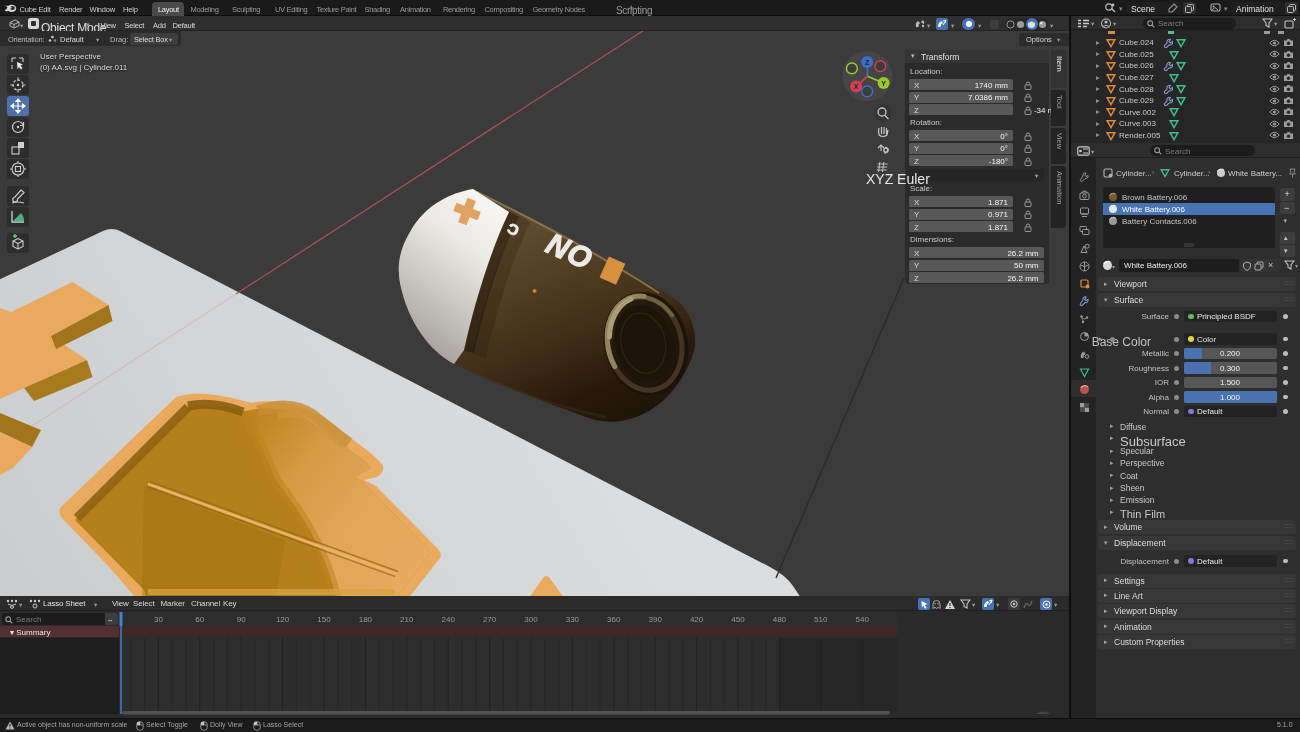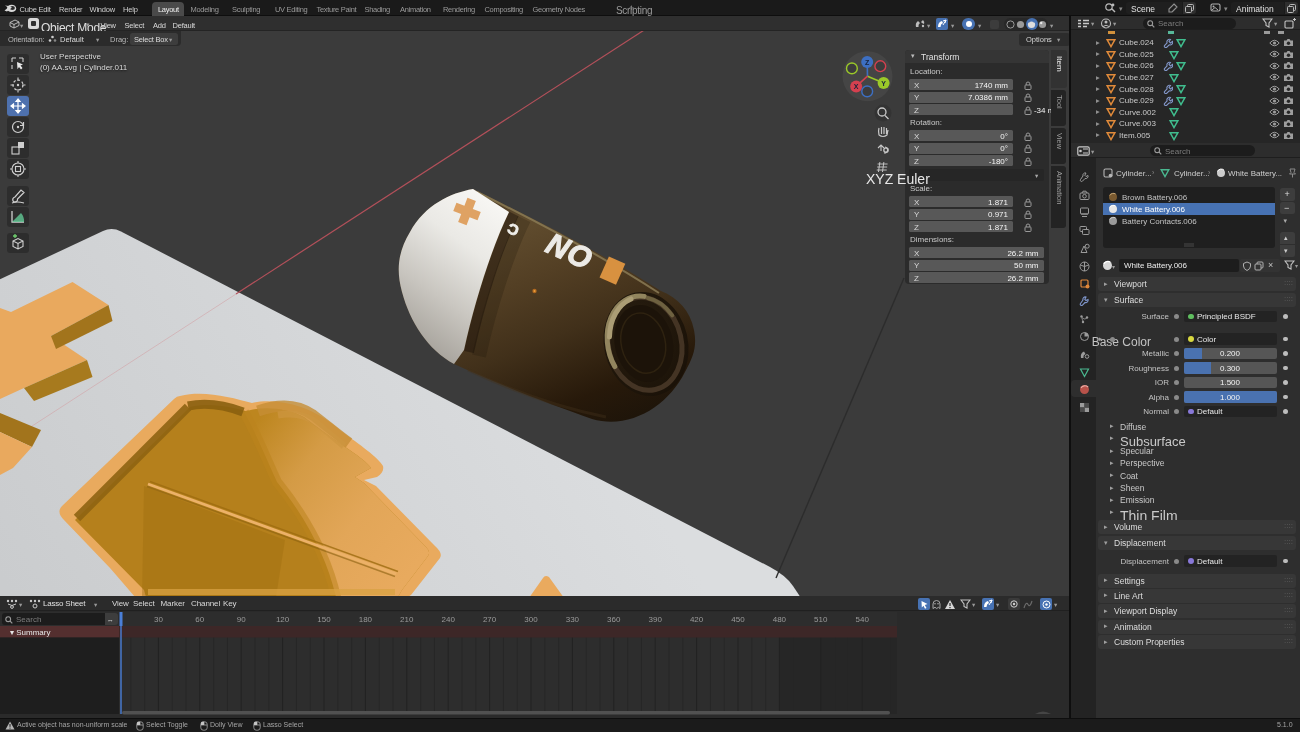--- a/index.html
+++ b/index.html
@@ -568,21 +568,21 @@
     <circle cx="5.5" cy="4" r="1.6" fill="#9d9d9d"></circle>
   </svg>
 <svg class="abs" style="left:1283px;top:118.94999999999997px" width="11" height="9" viewBox="0 0 11 9">
     <path d="M1,2.5 H3.5 L4.5,1 H6.5 L7.5,2.5 H10 V8 H1 Z" fill="#9d9d9d"></path>
     <circle cx="5.5" cy="5.2" r="1.7" fill="#262626"></circle>
   </svg>
 <span class="tx" style="left:1096px;top:130.29999999999998px;font-size:7.5px;color:#8f8f8f">▸</span>
 <svg class="abs" style="left:1106px;top:130.5px" width="10" height="10" viewBox="0 0 10 10">
     <path d="M1.2,1.8 H8.8 L5,8.6 Z" fill="none" stroke="#e08a3a" stroke-width="1.5"></path>
   </svg>
-<span class="tx" style="left:1119px;top:130.7px;font-size:8px;color:#cacaca">Item.005</span>
+<span class="tx" style="left:1119px;top:130.7px;font-size:8px;color:#cacaca">Render.005</span>
 <svg class="abs" style="left:1169px;top:130.5px" width="10" height="10" viewBox="0 0 10 10">
     <path d="M1.2,1.8 H8.8 L5,8.6 Z" fill="none" stroke="#40bd8e" stroke-width="1.5"></path>
   </svg>
 <svg class="abs" style="left:1269px;top:131.2px" width="11" height="8" viewBox="0 0 11 8">
     <path d="M0.8,4 Q5.5,-1.5 10.2,4 Q5.5,9.5 0.8,4 Z" fill="none" stroke="#9d9d9d" stroke-width="1"></path>
     <circle cx="5.5" cy="4" r="1.6" fill="#9d9d9d"></circle>
   </svg>
 <svg class="abs" style="left:1283px;top:130.5px" width="11" height="9" viewBox="0 0 11 9">
     <path d="M1,2.5 H3.5 L4.5,1 H6.5 L7.5,2.5 H10 V8 H1 Z" fill="#9d9d9d"></path>
     <circle cx="5.5" cy="5.2" r="1.7" fill="#262626"></circle>
@@ -791,21 +791,21 @@
 <span class="tx" style="left:1120px;top:446.1px;font-size:8.5px;color:#c9c9c9">Specular</span>
 <span class="tx" style="left:1110px;top:458.9px;font-size:7px;color:#9f9f9f">▸</span>
 <span class="tx" style="left:1120px;top:458.4px;font-size:8.5px;color:#c9c9c9">Perspective</span>
 <span class="tx" style="left:1110px;top:471.2px;font-size:7px;color:#9f9f9f">▸</span>
 <span class="tx" style="left:1120px;top:470.7px;font-size:8.5px;color:#c9c9c9">Coat</span>
 <span class="tx" style="left:1110px;top:483.5px;font-size:7px;color:#9f9f9f">▸</span>
 <span class="tx" style="left:1120px;top:483px;font-size:8.5px;color:#c9c9c9">Sheen</span>
 <span class="tx" style="left:1110px;top:495.8px;font-size:7px;color:#9f9f9f">▸</span>
 <span class="tx" style="left:1120px;top:495.3px;font-size:8.5px;color:#c9c9c9">Emission</span>
 <span class="tx" style="left:1110px;top:508.1px;font-size:7px;color:#9f9f9f">▸</span>
-<span class="tx" style="left:1120px;top:507.6px;font-size:14px;color:#c9c9c9">Thin Film</span>
+<span class="tx" style="left:1120px;top:507.6px;font-size:11px;color:#c9c9c9">Thin Film</span>
 <div class="abs" style="left:1098px;top:520px;width:198px;height:14px;background:#373737;border-radius:3px"></div>
 <span class="tx" style="left:1104px;top:522.5px;font-size:7px;color:#9f9f9f">▸</span>
 <span class="tx" style="left:1114px;top:522px;font-size:8.5px;color:#dedede">Volume</span>
 <span class="tx" style="left:1284px;top:521px;font-size:8px;color:#606060">::::</span>
 <div class="abs" style="left:1098px;top:536px;width:198px;height:14px;background:#373737;border-radius:3px"></div>
 <span class="tx" style="left:1104px;top:538.5px;font-size:7px;color:#9f9f9f">▾</span>
 <span class="tx" style="left:1114px;top:538px;font-size:8.5px;color:#dedede">Displacement</span>
 <span class="tx" style="left:1284px;top:537px;font-size:8px;color:#606060">::::</span>
 <span class="tx" style="left:1169px;top:556.5px;font-size:8px;color:#c3c3c3;transform:translateX(-100%)">Displacement</span>
 <div class="abs" style="left:1183.5px;top:555px;width:93px;height:11.5px;background:#232323;border-radius:2px"></div>

